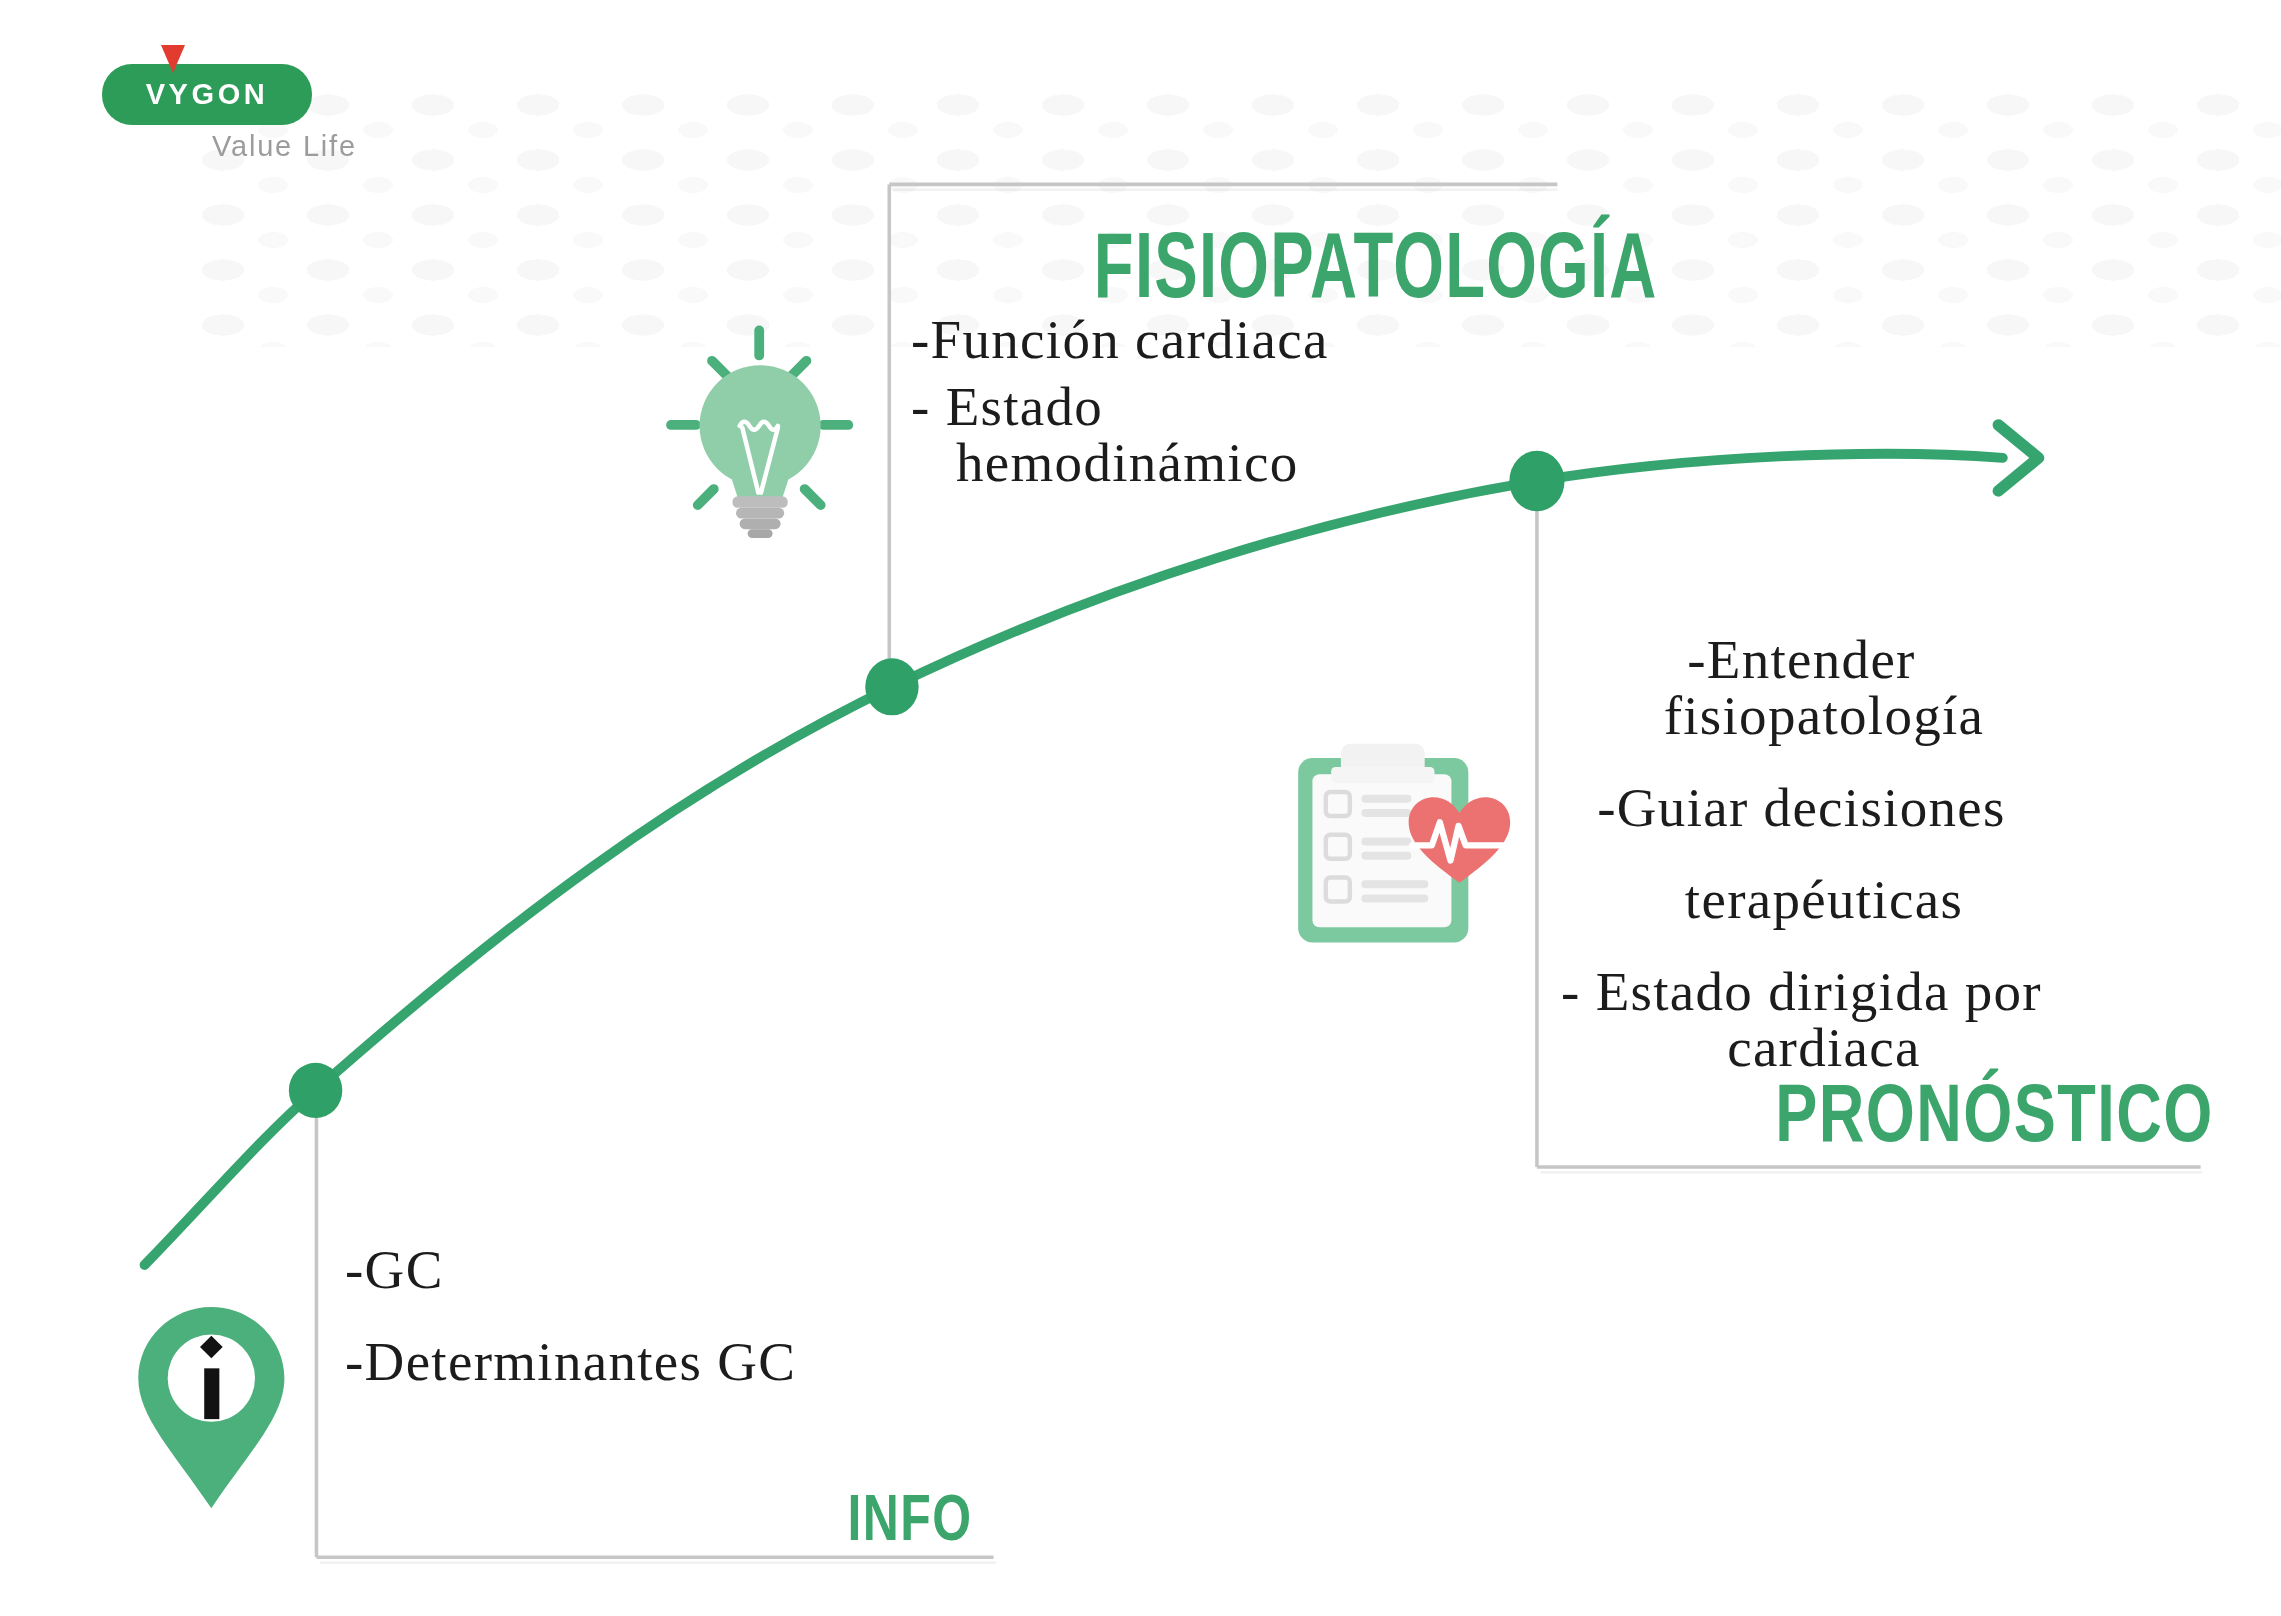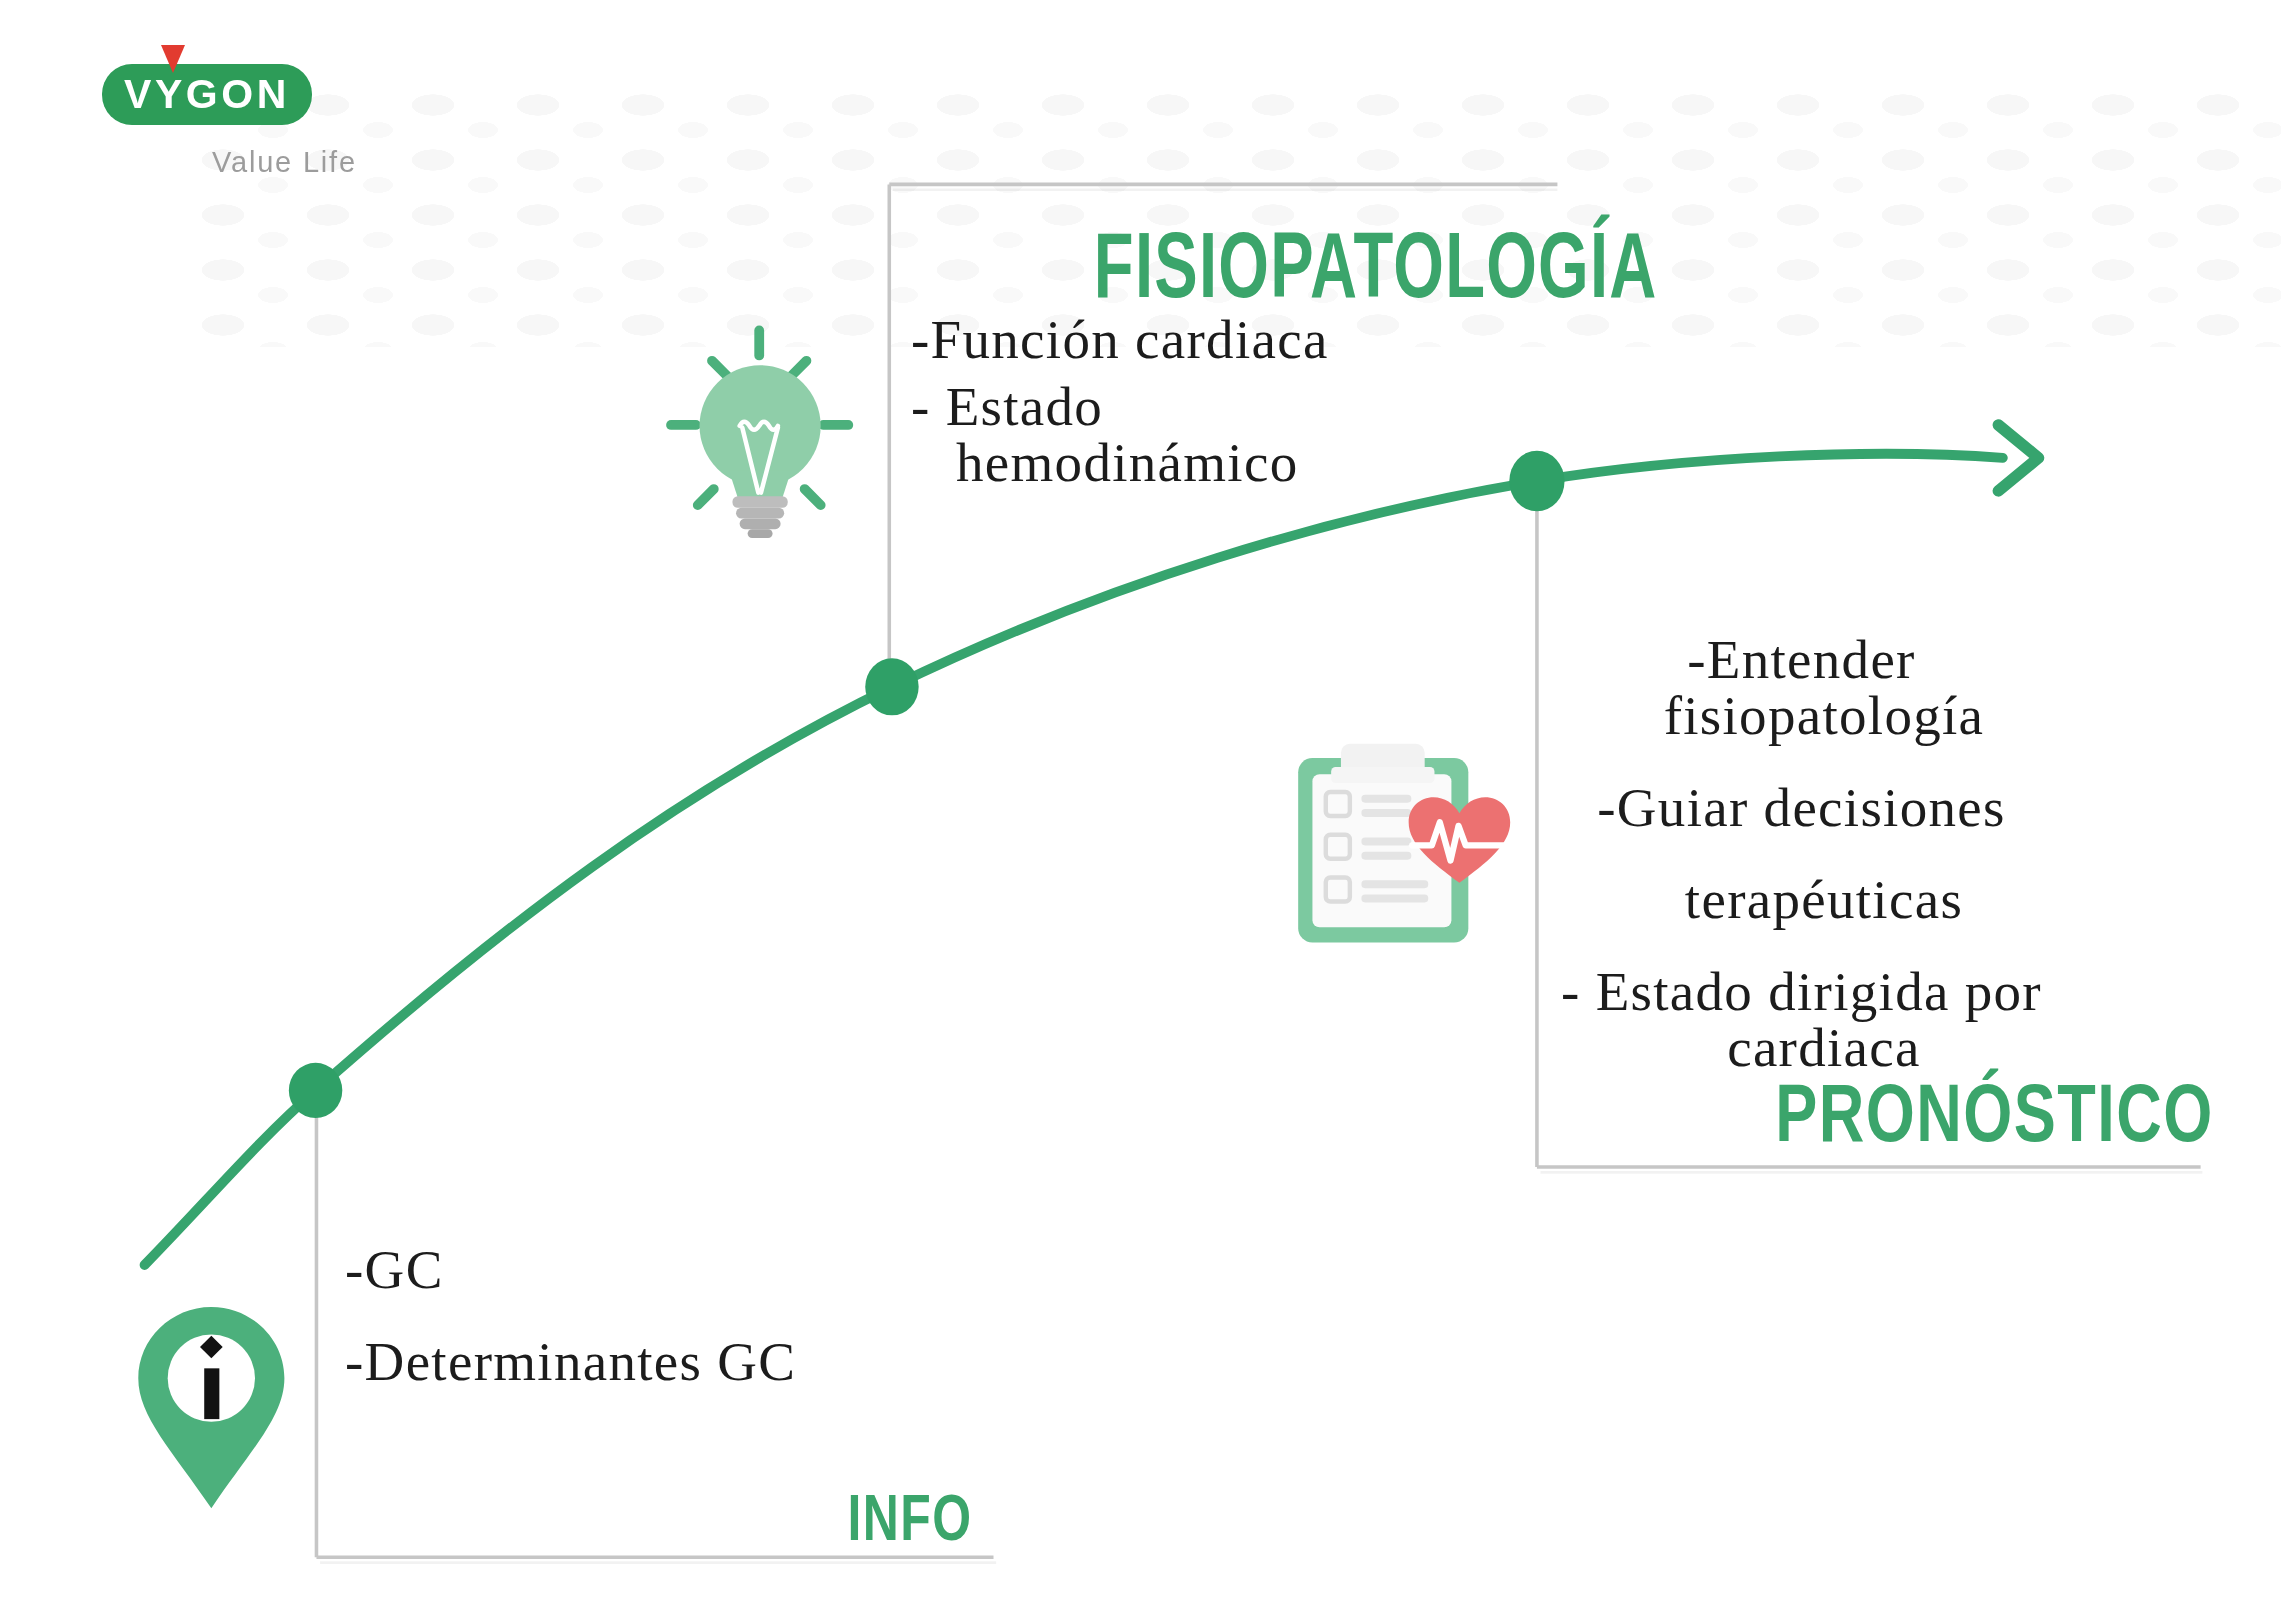--- a/index.html
+++ b/index.html
@@ -25,31 +25,31 @@
 
   
   .logo { position: absolute; left: 0; top: 0; width: 446px; height: 232px; }
   .logo-pill {
     position: absolute; left: 102px; top: 64px;
     width: 210px; height: 61px;
     background: #2D9C58; border-radius: 30px;
     display: flex; align-items: center; justify-content: center;
   }
   .logo-pill span {
-    color: #ffffff; font-weight: 700; font-size: 41px; letter-spacing: 3.6px;
+    color: #ffffff; font-weight: 700; font-size: 29px; letter-spacing: 3.6px;
   }
   .logo-triangle {
     position: absolute; left: 161px; top: 45px;
     width: 0; height: 0;
     border-left: 12.5px solid transparent;
     border-right: 12.5px solid transparent;
     border-top: 28.5px solid #E23B30;
   }
   .logo-tagline {
-    position: absolute; left: 212px; top: 146px;
+    position: absolute; left: 212px; top: 130px;
     font-size: 29px; color: #9C9C9C; letter-spacing: 1.8px;
   }
 
   
   .title {
     position: absolute; margin: 0;
     color: #3BA56B; font-weight: 700; letter-spacing: 1.8px;
     text-align: center; white-space: nowrap;
   }
   .title-fisio {

